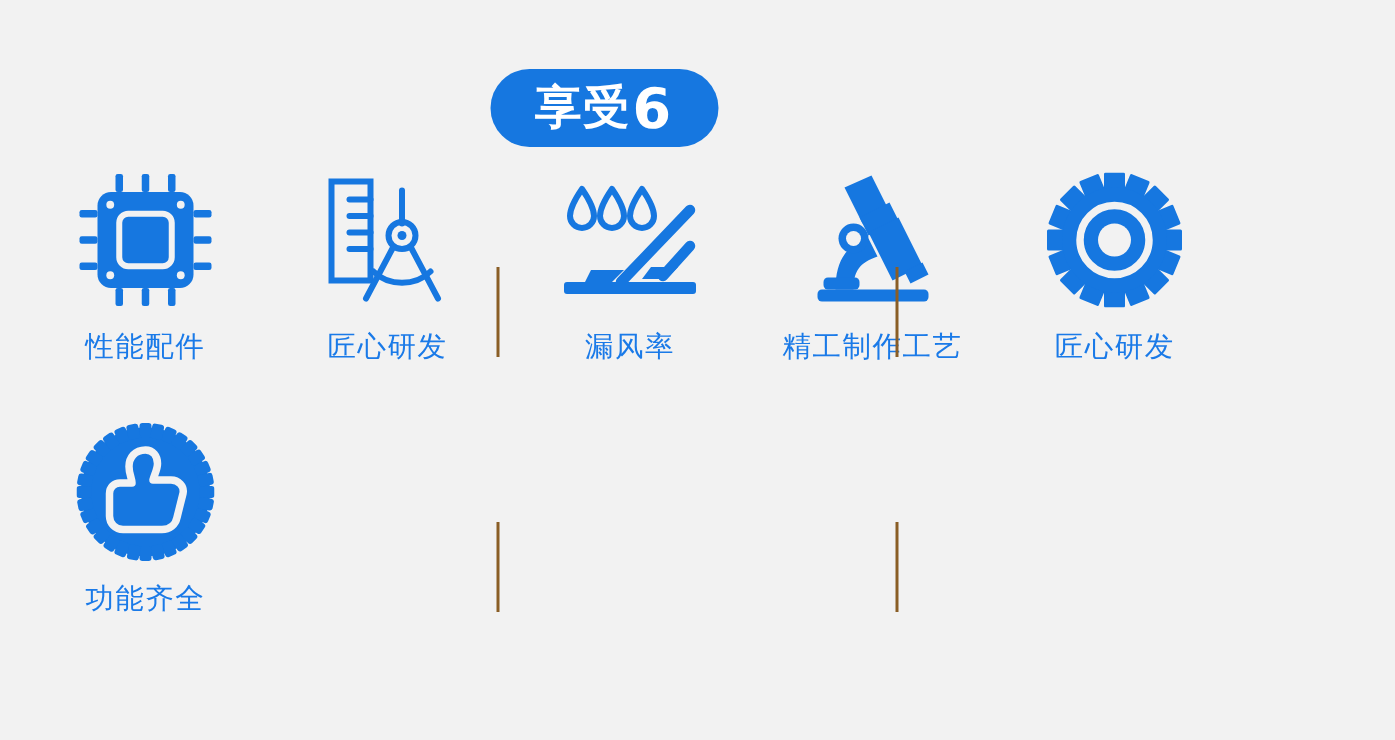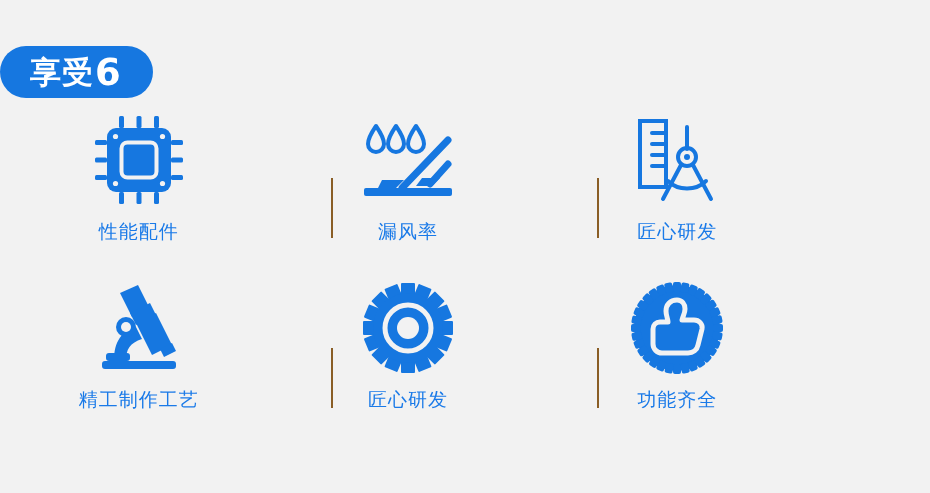--- a/index.html
+++ b/index.html
@@ -21,21 +21,21 @@
     height: 493px;
   }
 
   
   .title-wrap {
     position: absolute;
     left: 0;
     top: 46px;
     width: 806px;
     display: flex;
-    justify-content: flex-start;
+    justify-content: center;
   }
   .title-badge {
     background: #1677e0;
     border-radius: 26px;
     height: 52px;
     padding: 0 30px;
     display: flex;
     align-items: center;
     justify-content: center;
     box-sizing: border-box;
@@ -50,25 +50,25 @@
   }
   .title-badge .big-num {
     font-size: 37px;
     font-weight: bold;
     padding: 0 1px;
   }
 
   
   .grid {
     position: absolute;
-    left: 4px;
+    left: 16px;
     top: 112px;
     width: 808px;
     display: grid;
-    grid-template-columns: repeat(3, 1fr);
+    grid-template-columns: repeat(5, 1fr);
     grid-template-rows: 168px 168px;
   }
   .cell {
     position: relative;
     display: flex;
     flex-direction: column;
     align-items: center;
     justify-content: flex-start;
   }
   .icon-box {
@@ -140,59 +140,59 @@
             <circle cx="22.5" cy="69.5" r="2.6"></circle>
             <circle cx="69.5" cy="69.5" r="2.6"></circle>
           </g>
         </svg>
       </div>
       <div class="cell-label">性能配件</div>
     </div>
 
     <div class="cell">
       <div class="icon-box">
-        <svg width="96" height="84" viewBox="0 0 96 84">
-          <g fill="none" stroke="#1677e0" stroke-width="4" stroke-linecap="round" stroke-linejoin="round">
-            <path d="M16 8 C 21.5 16, 24 21, 24 26 a 8 8 0 0 1 -16 0 c0 -5, 2.5 -10, 8 -18 Z"></path>
-            <path d="M36 8 C 41.5 16, 44 21, 44 26 a 8 8 0 0 1 -16 0 c0 -5, 2.5 -10, 8 -18 Z"></path>
-            <path d="M56 8 C 61.5 16, 64 21, 64 26 a 8 8 0 0 1 -16 0 c0 -5, 2.5 -10, 8 -18 Z"></path>
-          </g>
-          <g stroke="#1677e0" stroke-width="7" stroke-linecap="round">
-            <line x1="88" y1="22" x2="42" y2="70"></line>
-            <line x1="88" y1="46" x2="70" y2="66"></line>
-          </g>
-          <g fill="#1677e0">
-            <path d="M22 62 L44 62 L36 70 L18 70 Z"></path>
-            <path d="M62 60 L80 60 L72 68 L56 68 Z"></path>
-          </g>
-          <rect x="4" y="70" width="88" height="8" rx="2" fill="#1677e0"></rect>
-        </svg>
-      </div>
-      <div class="cell-label">漏风率</div>
-    </div>
-
-    <div class="cell">
-      <div class="icon-box">
         <svg width="90" height="90" viewBox="0 0 90 90">
           <g fill="none" stroke="#1677e0" stroke-width="4" stroke-linecap="round" stroke-linejoin="round">
             <path d="M8 6 L34 6 L34 72 L8 72 Z" stroke-linejoin="miter"></path>
             <line x1="34" y1="18" x2="20" y2="18"></line>
             <line x1="34" y1="29" x2="20" y2="29"></line>
             <line x1="34" y1="40" x2="20" y2="40"></line>
             <line x1="34" y1="51" x2="20" y2="51"></line>
             <line x1="55" y1="12" x2="55" y2="34"></line>
             <circle cx="55" cy="42" r="9"></circle>
             <line x1="49" y1="50" x2="31" y2="84"></line>
             <line x1="61" y1="50" x2="79" y2="84"></line>
             <path d="M36 66 C 46 76, 64 76, 74 66"></path>
           </g>
           <circle cx="55" cy="42" r="3" fill="#1677e0"></circle>
         </svg>
       </div>
       <div class="cell-label">匠心研发</div>
+    </div>
+
+    <div class="cell">
+      <div class="icon-box">
+        <svg width="96" height="84" viewBox="0 0 96 84">
+          <g fill="none" stroke="#1677e0" stroke-width="4" stroke-linecap="round" stroke-linejoin="round">
+            <path d="M16 8 C 21.5 16, 24 21, 24 26 a 8 8 0 0 1 -16 0 c0 -5, 2.5 -10, 8 -18 Z"></path>
+            <path d="M36 8 C 41.5 16, 44 21, 44 26 a 8 8 0 0 1 -16 0 c0 -5, 2.5 -10, 8 -18 Z"></path>
+            <path d="M56 8 C 61.5 16, 64 21, 64 26 a 8 8 0 0 1 -16 0 c0 -5, 2.5 -10, 8 -18 Z"></path>
+          </g>
+          <g stroke="#1677e0" stroke-width="7" stroke-linecap="round">
+            <line x1="88" y1="22" x2="42" y2="70"></line>
+            <line x1="88" y1="46" x2="70" y2="66"></line>
+          </g>
+          <g fill="#1677e0">
+            <path d="M22 62 L44 62 L36 70 L18 70 Z"></path>
+            <path d="M62 60 L80 60 L72 68 L56 68 Z"></path>
+          </g>
+          <rect x="4" y="70" width="88" height="8" rx="2" fill="#1677e0"></rect>
+        </svg>
+      </div>
+      <div class="cell-label">漏风率</div>
     </div>
 
     <div class="cell">
       <div class="icon-box">
         <svg width="90" height="90" viewBox="0 0 90 90">
           <g fill="#1677e0">
             <rect x="8" y="78" width="74" height="8" rx="3"></rect>
             <path d="M20 78 C 20 58, 28 48, 42 44 L48 56 C 36 60, 32 66, 32 78 Z"></path>
             <rect x="12" y="70" width="24" height="8" rx="3"></rect>
             <path d="M26 10 L44 2 L56 26 L38 34 Z"></path>

